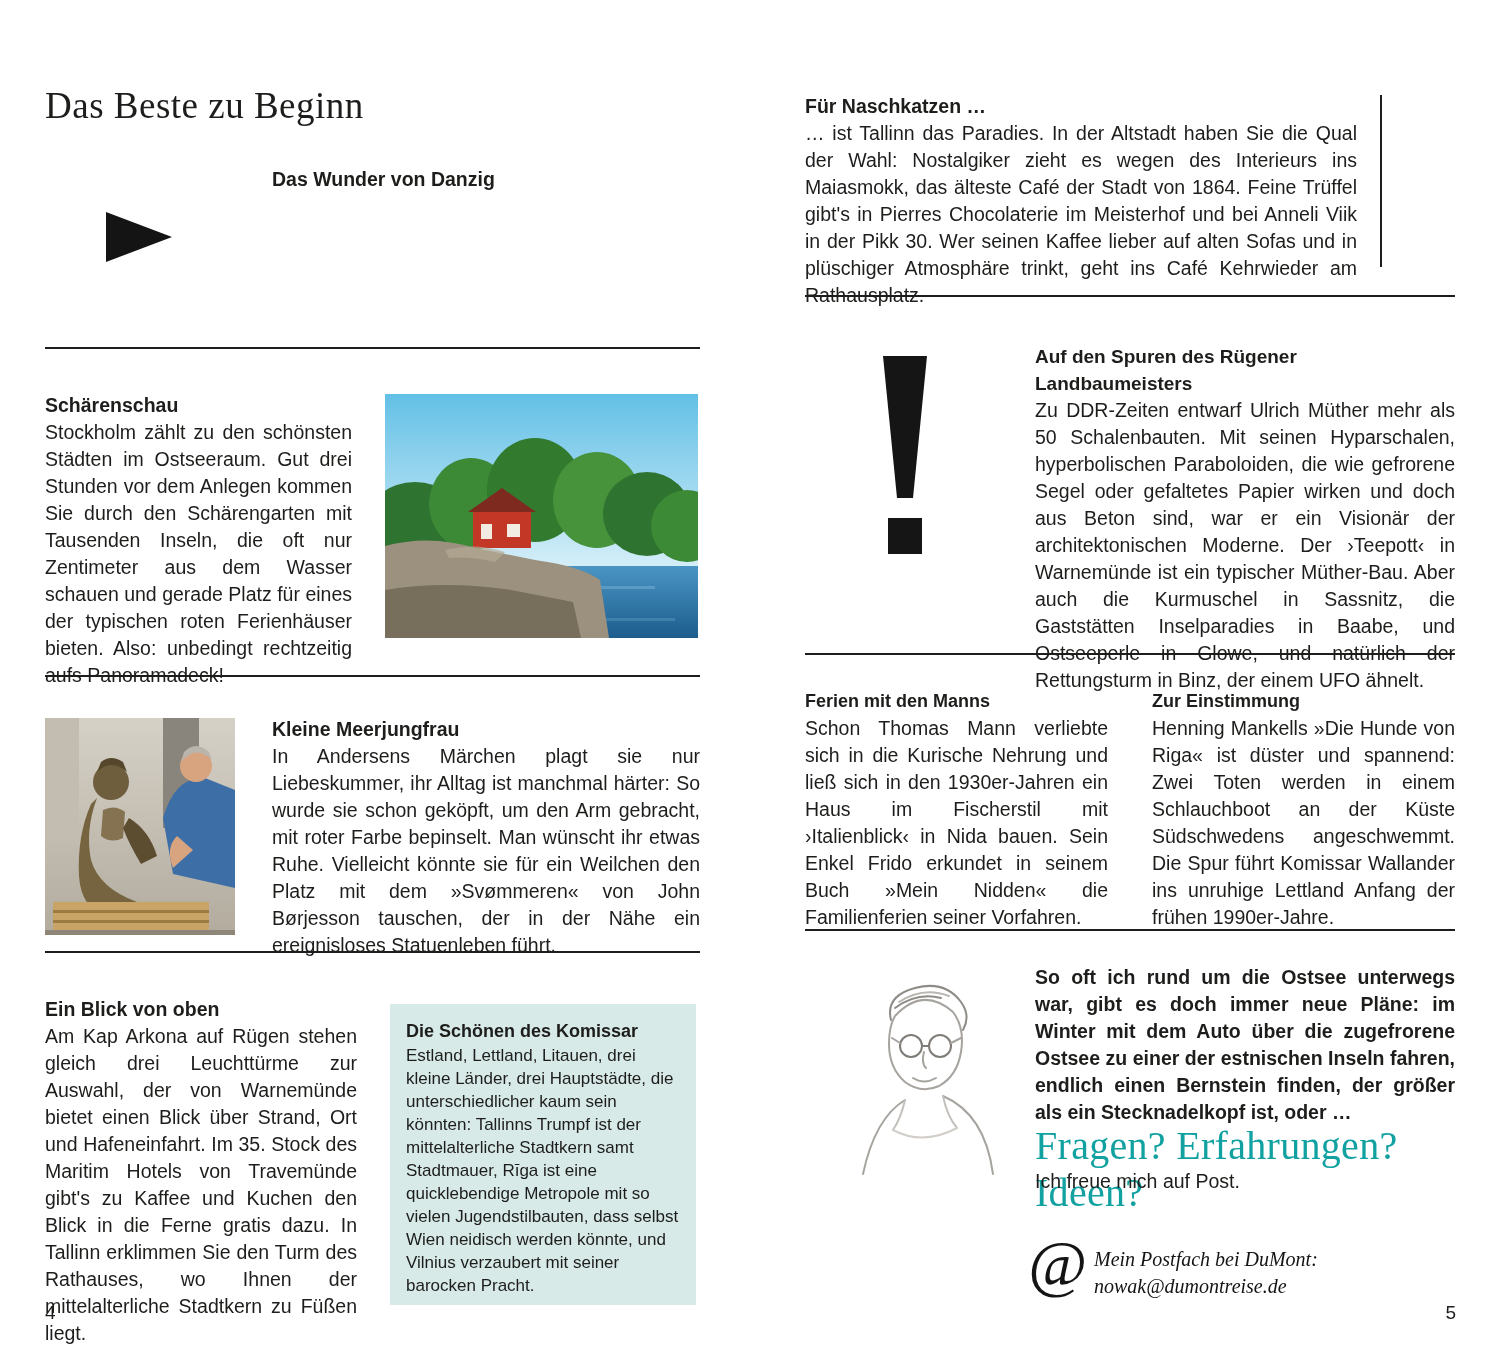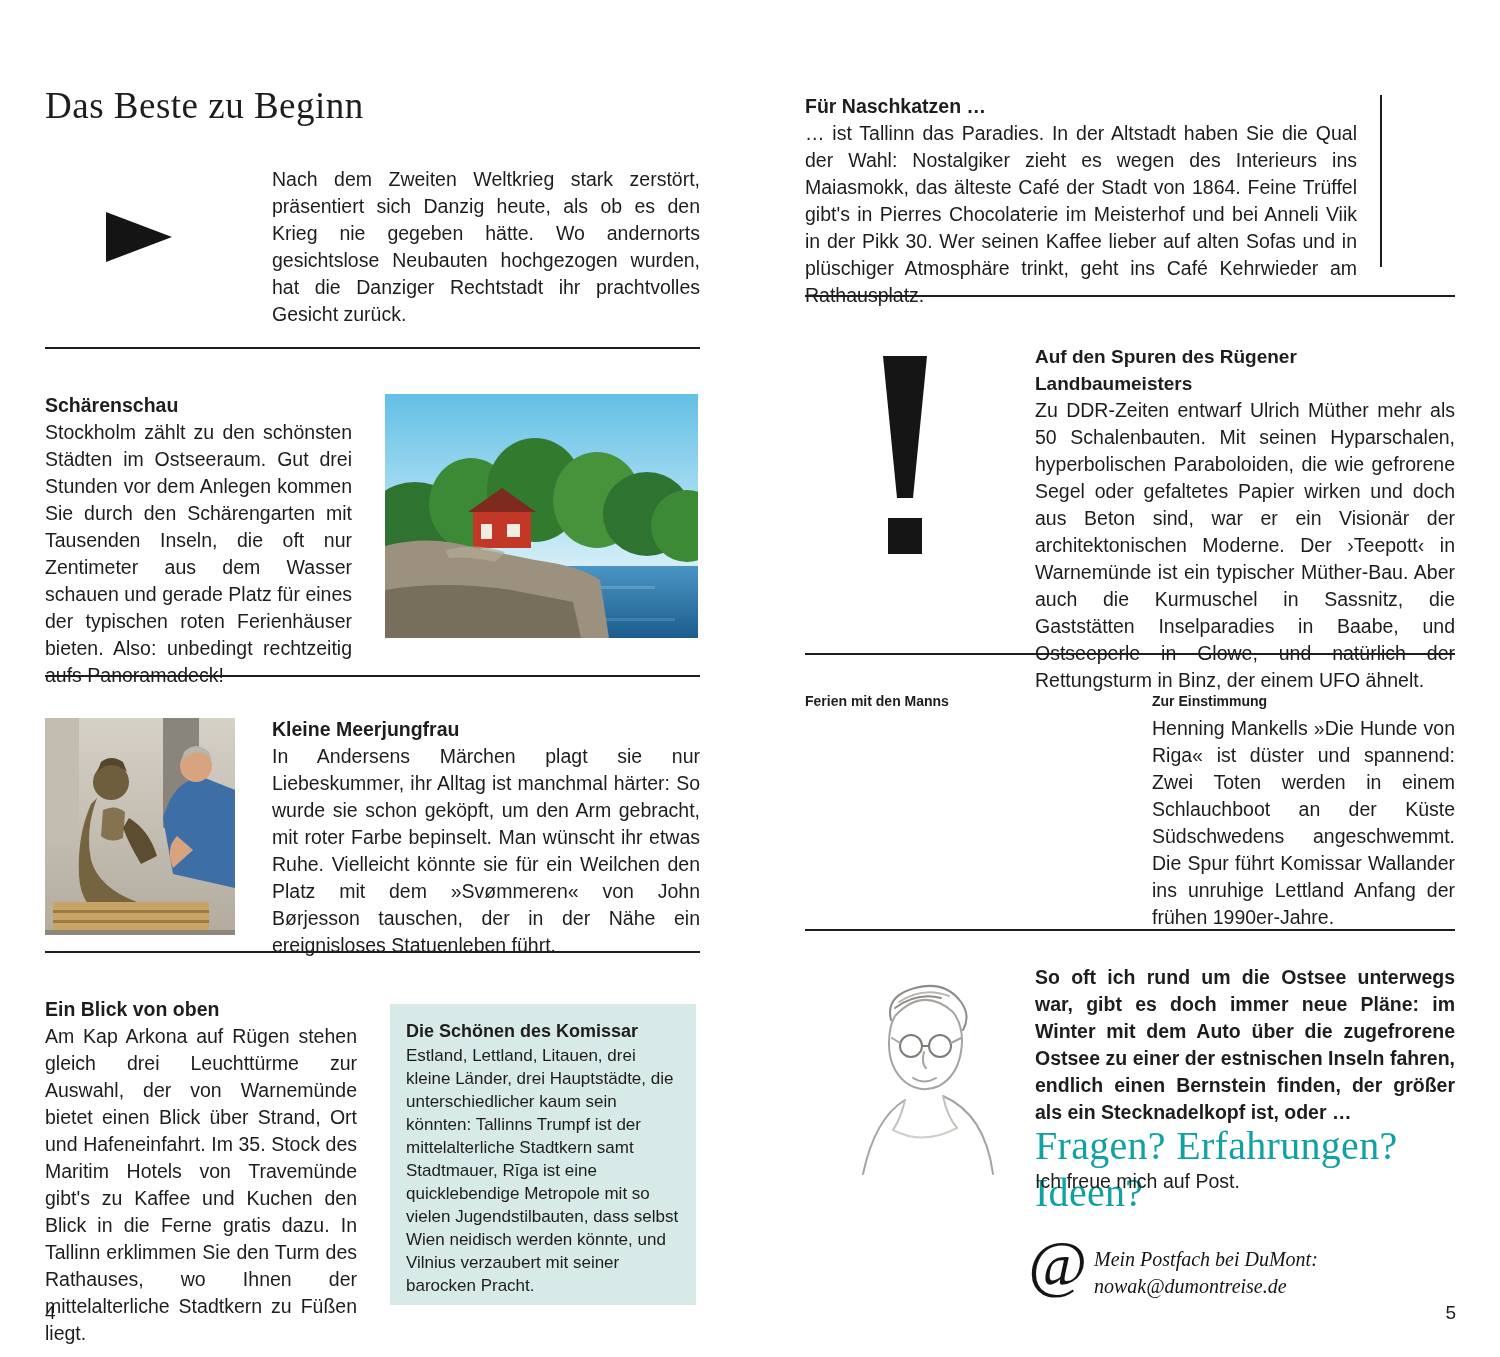--- a/index.html
+++ b/index.html
@@ -62,21 +62,21 @@
   }
   .info-box .head { font-size:18px; line-height:26px; }
   .info-box .box-body {
     font-size:17px;
     line-height:23px;
     text-align:left;
     hyphens:auto;
     -webkit-hyphens:auto;
   }
 
-  .two-col-head { font-size:14px; line-height:27px; font-weight:700; }
+  .two-col-head { font-size:18px; line-height:27px; font-weight:700; }
 
   .teal-head {
     font-family:"Liberation Serif", serif;
     font-weight:400;
     font-size:40px;
     color:var(--accent-teal,#11a1a1);
     letter-spacing:0.3px;
   }
   .post-line { font-size:19.5px; line-height:27px; }
 
@@ -100,21 +100,21 @@
 </head>
 <body>
 
 <div class="spread">
 
   <h1 class="abs page-title" style="left:45px; top:84px;">Das Beste zu Beginn</h1>
 
   <div class="abs triangle" style="left:106px; top:212px;"></div>
 
   <section class="abs" style="left:272px; top:166px; width:428px;">
-    <p class="body-text">Nach dem Zweiten Weltkrieg stark zerstört, präsentiert sich Danzig heute, als ob es den Krieg nie gegeben hätte. Wo andernorts gesichtslose Neubauten hochgezogen wurden, hat die Danziger Rechtstadt ihr prachtvolles Gesicht zurück.</p>
+    <h3 class="head">Das Wunder von Danzig</h3>
   </section>
 
   <div class="abs rule" style="left:45px; top:347px; width:655px;"></div>
 
   <section class="abs" style="left:45px; top:392px; width:307px;">
     <h3 class="head">Schärenschau</h3>
     <p class="body-text">Stockholm zählt zu den schönsten Städten im Ostseeraum. Gut drei Stunden vor dem Anlegen kommen Sie durch den Schärengarten mit Tausenden Inseln, die oft nur Zentimeter aus dem Wasser schauen und gerade Platz für eines der typischen roten Ferienhäuser bieten. Also: unbedingt rechtzeitig aufs Panoramadeck!</p>
   </section>
 
   <figure class="abs" style="left:385px; top:394px; width:313px; height:244px;">
@@ -218,20 +218,21 @@
 
   <section class="abs" style="left:1035px; top:343px; width:420px;">
     <h3 class="head" style="font-size:19px;">Auf den Spuren des Rügener Landbaumeisters</h3>
     <p class="body-text">Zu DDR-Zeiten entwarf Ulrich Müther mehr als 50 Schalenbauten. Mit seinen Hyparschalen, hyperbolischen Paraboloiden, die wie gefrorene Segel oder gefaltetes Papier wirken und doch aus Beton sind, war er ein Visionär der architektonischen Moderne. Der ›Teepott‹ in Warnemünde ist ein typischer Müther-Bau. Aber auch die Kurmuschel in Sassnitz, die Gaststätten Inselparadies in Baabe, und Ostseeperle in Glowe, und natürlich der Rettungsturm in Binz, der einem UFO ähnelt.</p>
   </section>
 
   <div class="abs rule" style="left:805px; top:653px; width:650px;"></div>
 
   <section class="abs" style="left:805px; top:688px; width:303px;">
     <h3 class="two-col-head">Ferien mit den Manns</h3>
+    <p class="body-text">Schon Thomas Mann verliebte sich in die Kurische Nehrung und ließ sich in den 1930er-Jahren ein Haus im Fischerstil mit ›Italienblick‹ in Nida bauen. Sein Enkel Frido erkundet in seinem Buch »Mein Nidden« die Familienferien seiner Vorfahren.</p>
   </section>
 
   <section class="abs" style="left:1152px; top:688px; width:303px;">
     <h3 class="two-col-head">Zur Einstimmung</h3>
     <p class="body-text">Henning Mankells »Die Hunde von Riga« ist düster und spannend: Zwei Toten werden in einem Schlauchboot an der Küste Südschwedens angeschwemmt. Die Spur führt Komissar Wallander ins unruhige Lettland Anfang der frühen 1990er-Jahre.</p>
   </section>
 
   <div class="abs rule" style="left:805px; top:929px; width:650px;"></div>
 
   <figure class="abs" style="left:835px; top:968px; width:172px; height:207px;">

